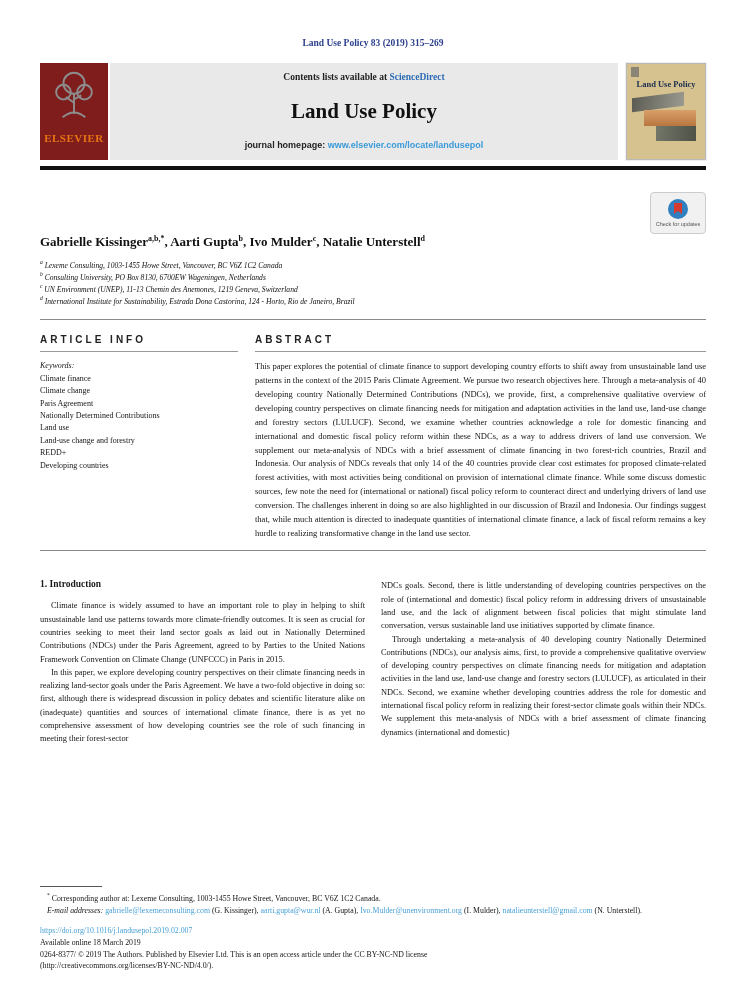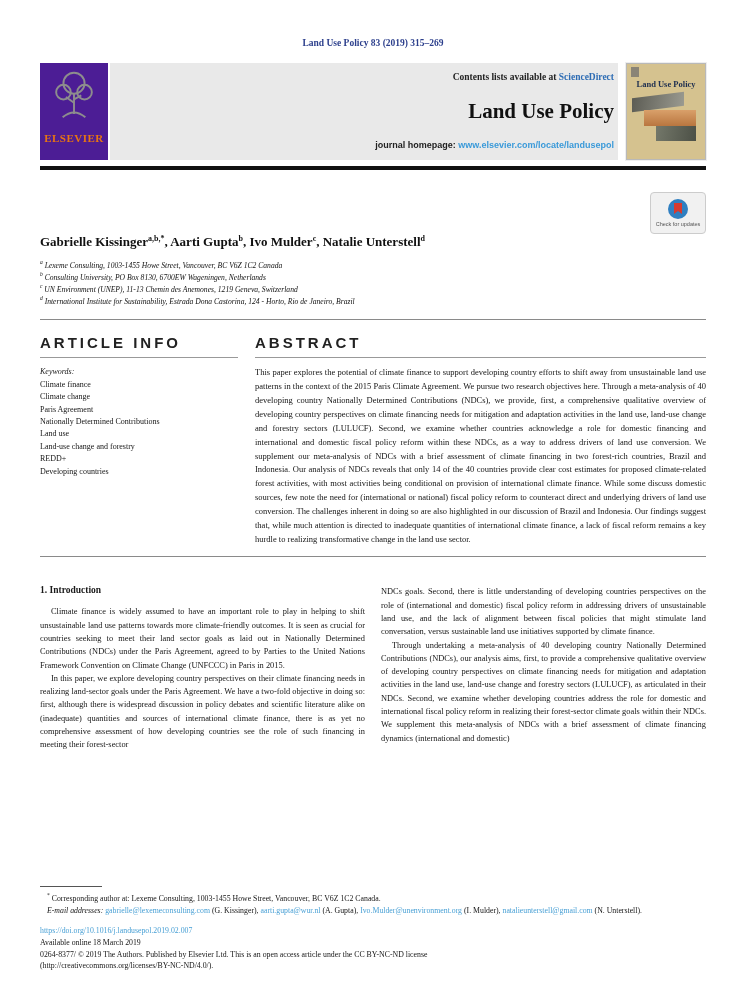--- a/index.html
+++ b/index.html
@@ -5,23 +5,23 @@
   * { margin:0; padding:0; box-sizing:border-box; }
   html,body { width:746px; height:1000px; background:#ffffff; overflow:hidden; }
   body { font-family:"Liberation Serif", serif; color:#1a1a1a; }
   .page { width:746px; height:1000px; padding:0 40px; position:relative; }
 
   
   .journal-ref { padding-top:38px; text-align:center; font-size:9.5px; font-weight:bold; color:#2c3f8c; }
 
   
   .banner { margin-top:15px; display:flex; height:97px; }
-  .elsevier { width:68px; background:#4c1d95; display:flex; flex-direction:column; align-items:center; justify-content:flex-start; padding-top:4px; }
+  .elsevier { width:68px; background:#7f1d1d; display:flex; flex-direction:column; align-items:center; justify-content:flex-start; padding-top:4px; }
   .els-word { font-size:11px; font-weight:bold; color:#e87511; letter-spacing:.5px; margin-top:1px; }
-  .banner-center { flex:1; background:#e9e9e9; display:flex; flex-direction:column; align-items:flex-end; justify-content:space-between; padding:9px 4px 10px 4px; margin-left:2px; }
+  .banner-center { flex:1; background:#e9e9e9; display:flex; flex-direction:column; align-items:center; justify-content:space-between; padding:9px 4px 10px 4px; margin-left:2px; }
   .contents-line { font-size:9.5px; font-weight:bold; color:#222; }
   .contents-line a { color:#2d6cb4; text-decoration:none; }
   .banner-title { font-size:21px; font-weight:bold; color:#111; }
   .homepage-line { font-family:"Liberation Sans", sans-serif; font-size:9px; font-weight:bold; color:#222; }
   .homepage-line a { color:#3b9ad9; text-decoration:none; }
   .cover { width:80px; margin-left:8px; background:#d5c28f; border:1px solid #b9b9b9; position:relative; padding:3px; box-shadow:0 0 0 1px #eee; }
   .cover-logo { width:8px; height:10px; background:#8a8476; margin-left:1px; }
   .cover-title { font-size:8.5px; font-weight:bold; color:#203050; text-align:center; margin-top:2px; }
   .cover-art { position:relative; height:52px; margin-top:4px; }
   .strip1 { position:absolute; left:2px; top:2px; width:52px; height:14px; background:linear-gradient(100deg,#5c5c54,#9a9a90); transform:skewY(-7deg); }
@@ -46,21 +46,21 @@
   .affil sup { font-size:5.5px; font-style:italic; }
 
   .thin-rule { height:1px; background:#8a8a8a; }
   .rule-top { margin-top:13px; }
   .rule-mid { margin-top:10px; }
 
   
   .info-abstract { margin-top:14px; display:flex; }
   .col-info { width:198px; }
   .col-abs { flex:1; margin-left:17px; }
-  .sec-head { font-family:"Liberation Sans", sans-serif; font-size:15px; font-weight:bold; letter-spacing:3px; color:#222; }
+  .sec-head { font-family:"Liberation Sans", sans-serif; font-size:10px; font-weight:bold; letter-spacing:3px; color:#222; }
   .head-rule { height:1px; background:#999; margin-top:6px; margin-bottom:8px; }
   .kw-label { font-size:8px; font-style:italic; line-height:1.55; }
   .kw { font-size:8px; line-height:1.55; color:#151515; }
   .abs-text { font-size:8.5px; line-height:1.63; text-align:justify; color:#151515; }
 
   
   .body-cols { margin-top:28px; display:flex; }
   .bcol { width:325px; }
   .bcol + .bcol { margin-left:16px; }
   h2.intro { font-size:9.5px; font-weight:bold; margin-bottom:10px; }

